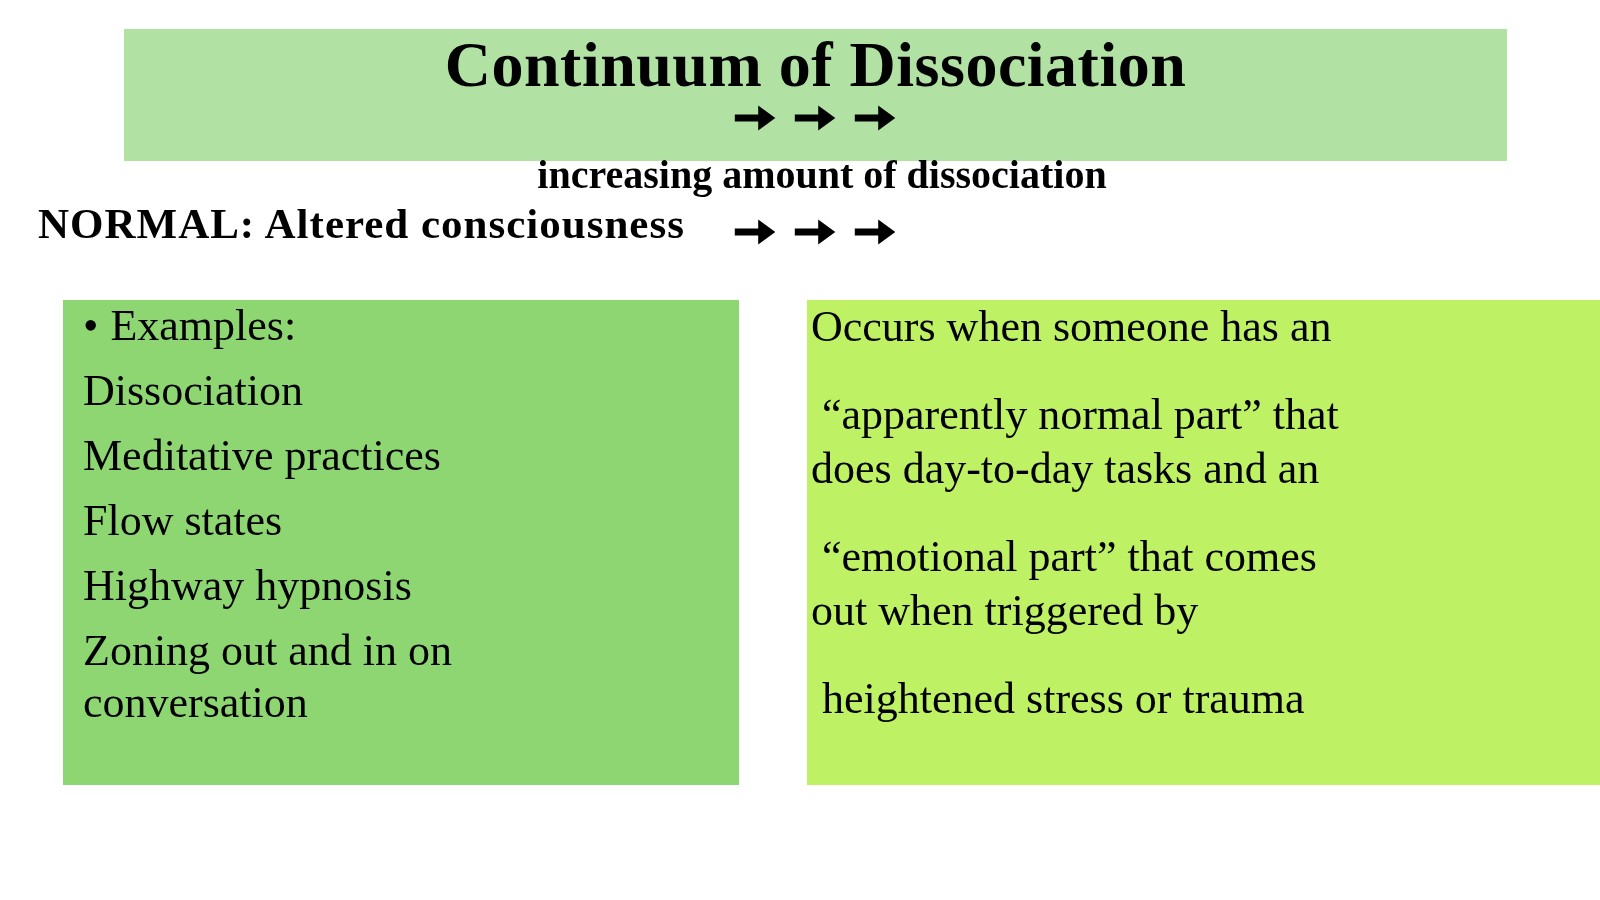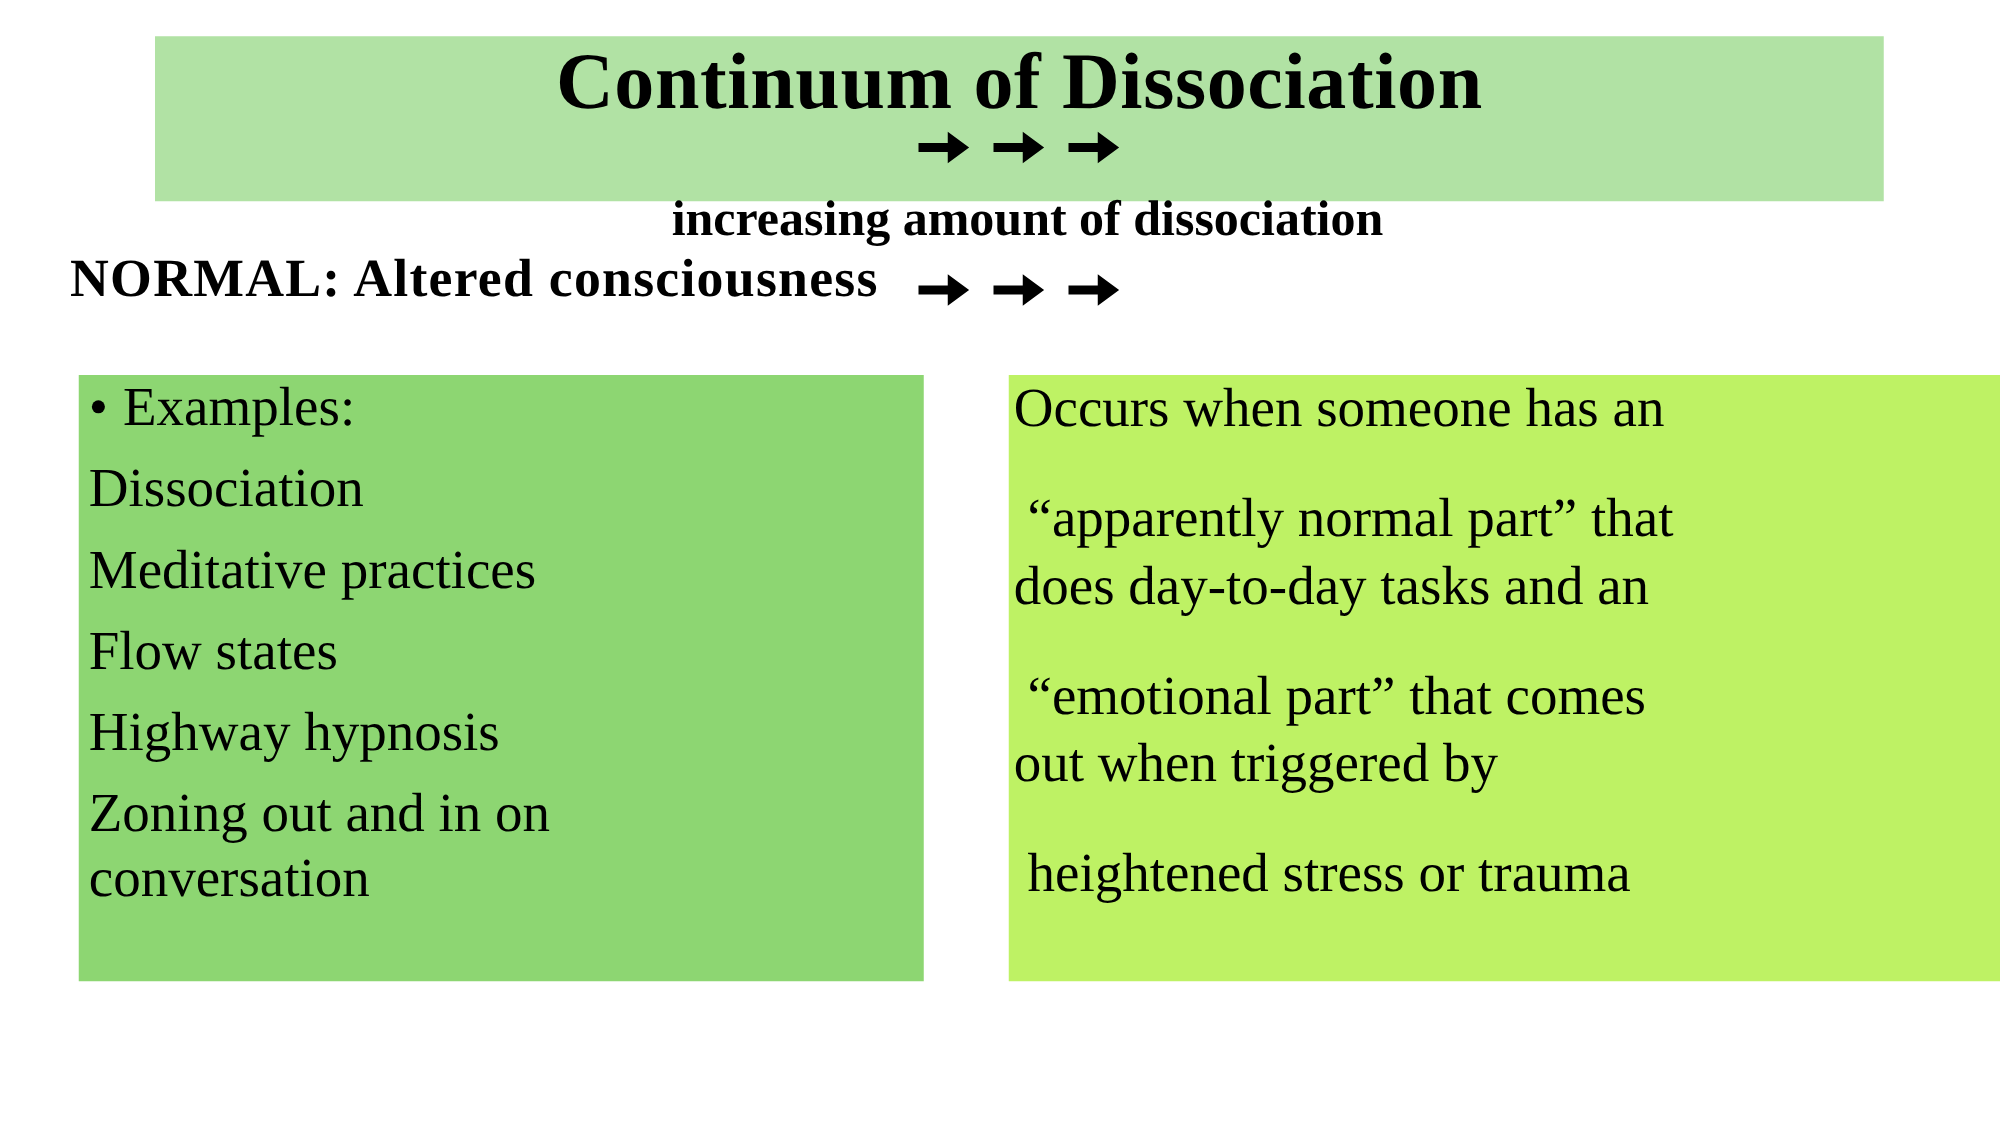--- a/index.html
+++ b/index.html
@@ -21,27 +21,27 @@
   }
   .subtitle-text { margin-right: -13px; }
   .arrow-icon { width: 45px; height: 38px; display: block; }
   .arrow-group { display: flex; align-items: center; gap: 15px; }
 
   .col-head {
     position: absolute; top: 198px; margin: 0;
     font-size: 43px; font-weight: bold; letter-spacing: 1px; white-space: nowrap;
     line-height: 52px;
   }
-  .col-head.left { left: 56px; }
+  .col-head.left { left: 38px; }
   .col-head.right { left: 820px; }
 
   .box { position: absolute; top: 300px; height: 485px; box-sizing: border-box; }
   .left-box {
     left: 63px; width: 676px; background: #8dd672;
-    padding: 0 12px 0 8px; font-size: 44px; line-height: 52px;
+    padding: 0 12px 0 20px; font-size: 44px; line-height: 52px;
   }
   .bullet-row { margin-bottom: 13px; }
   .bullet { display: inline-block; margin-right: 12px; }
   .item { margin-bottom: 13px; }
   .line { display: block; white-space: pre-wrap; }
 
   .right-box {
     left: 807px; width: 805px; background: #bef264;
     padding: 0 8px 16px 4px; font-size: 44px; line-height: 54px;
   }

